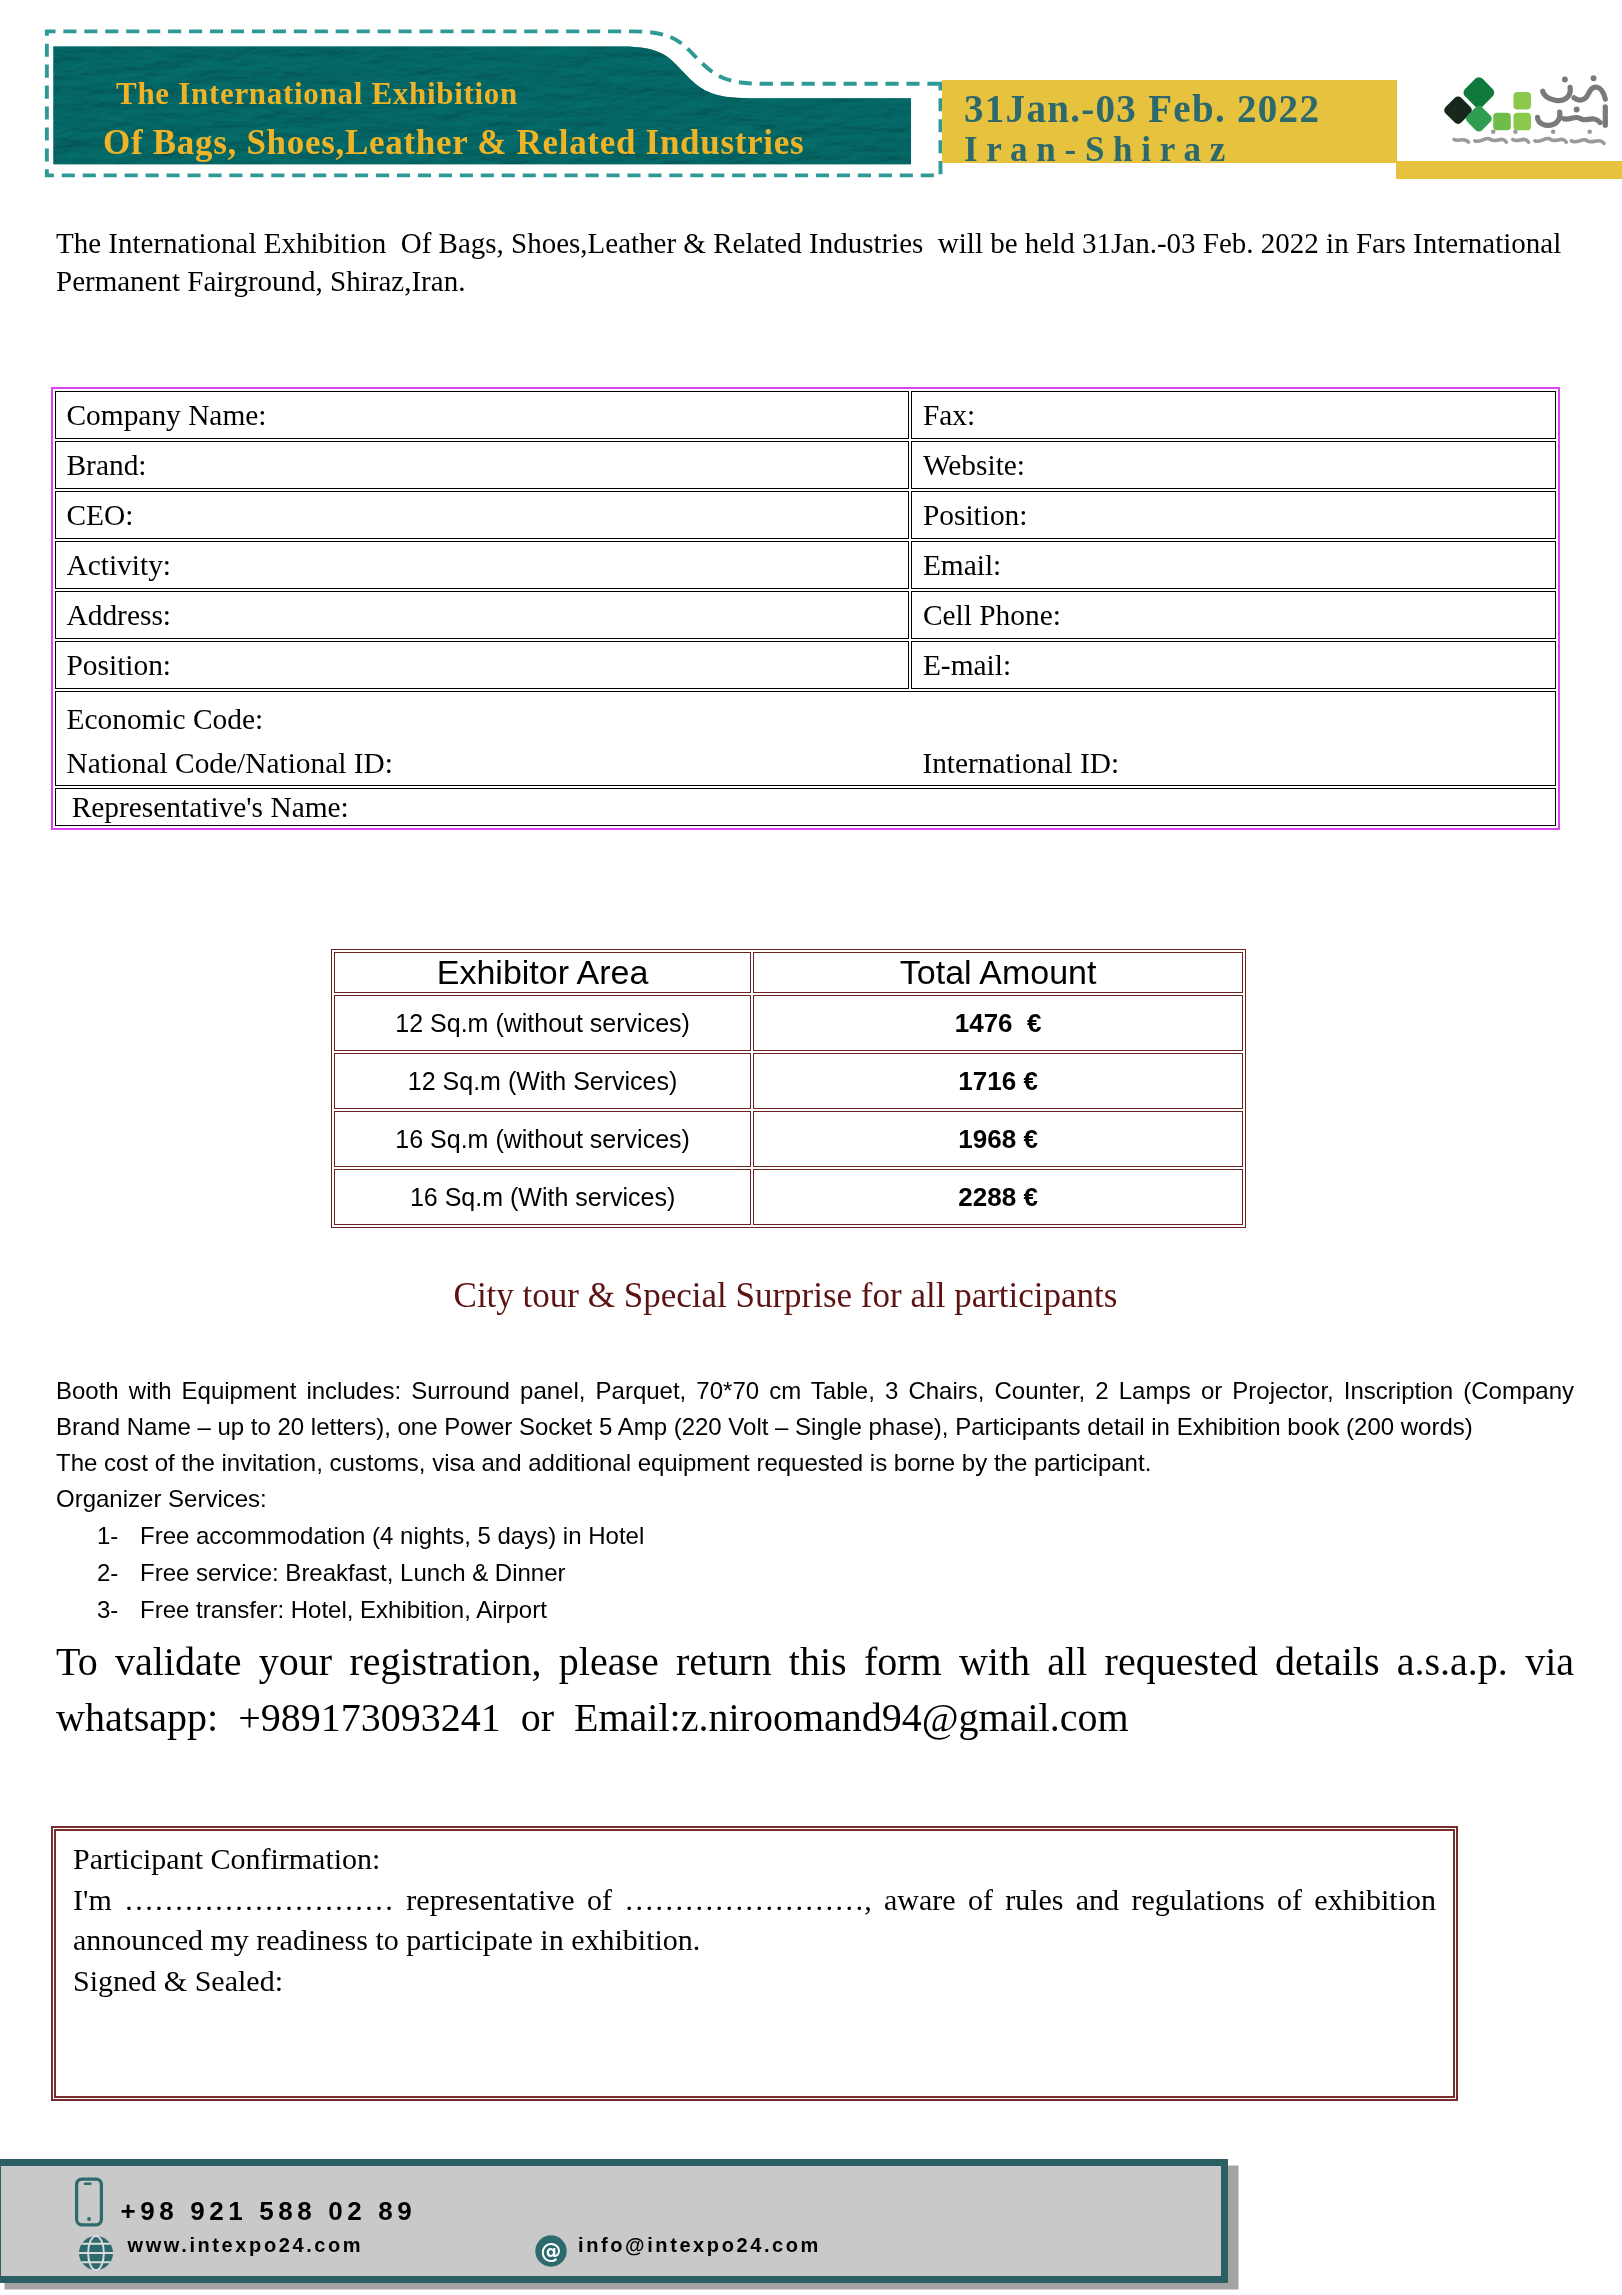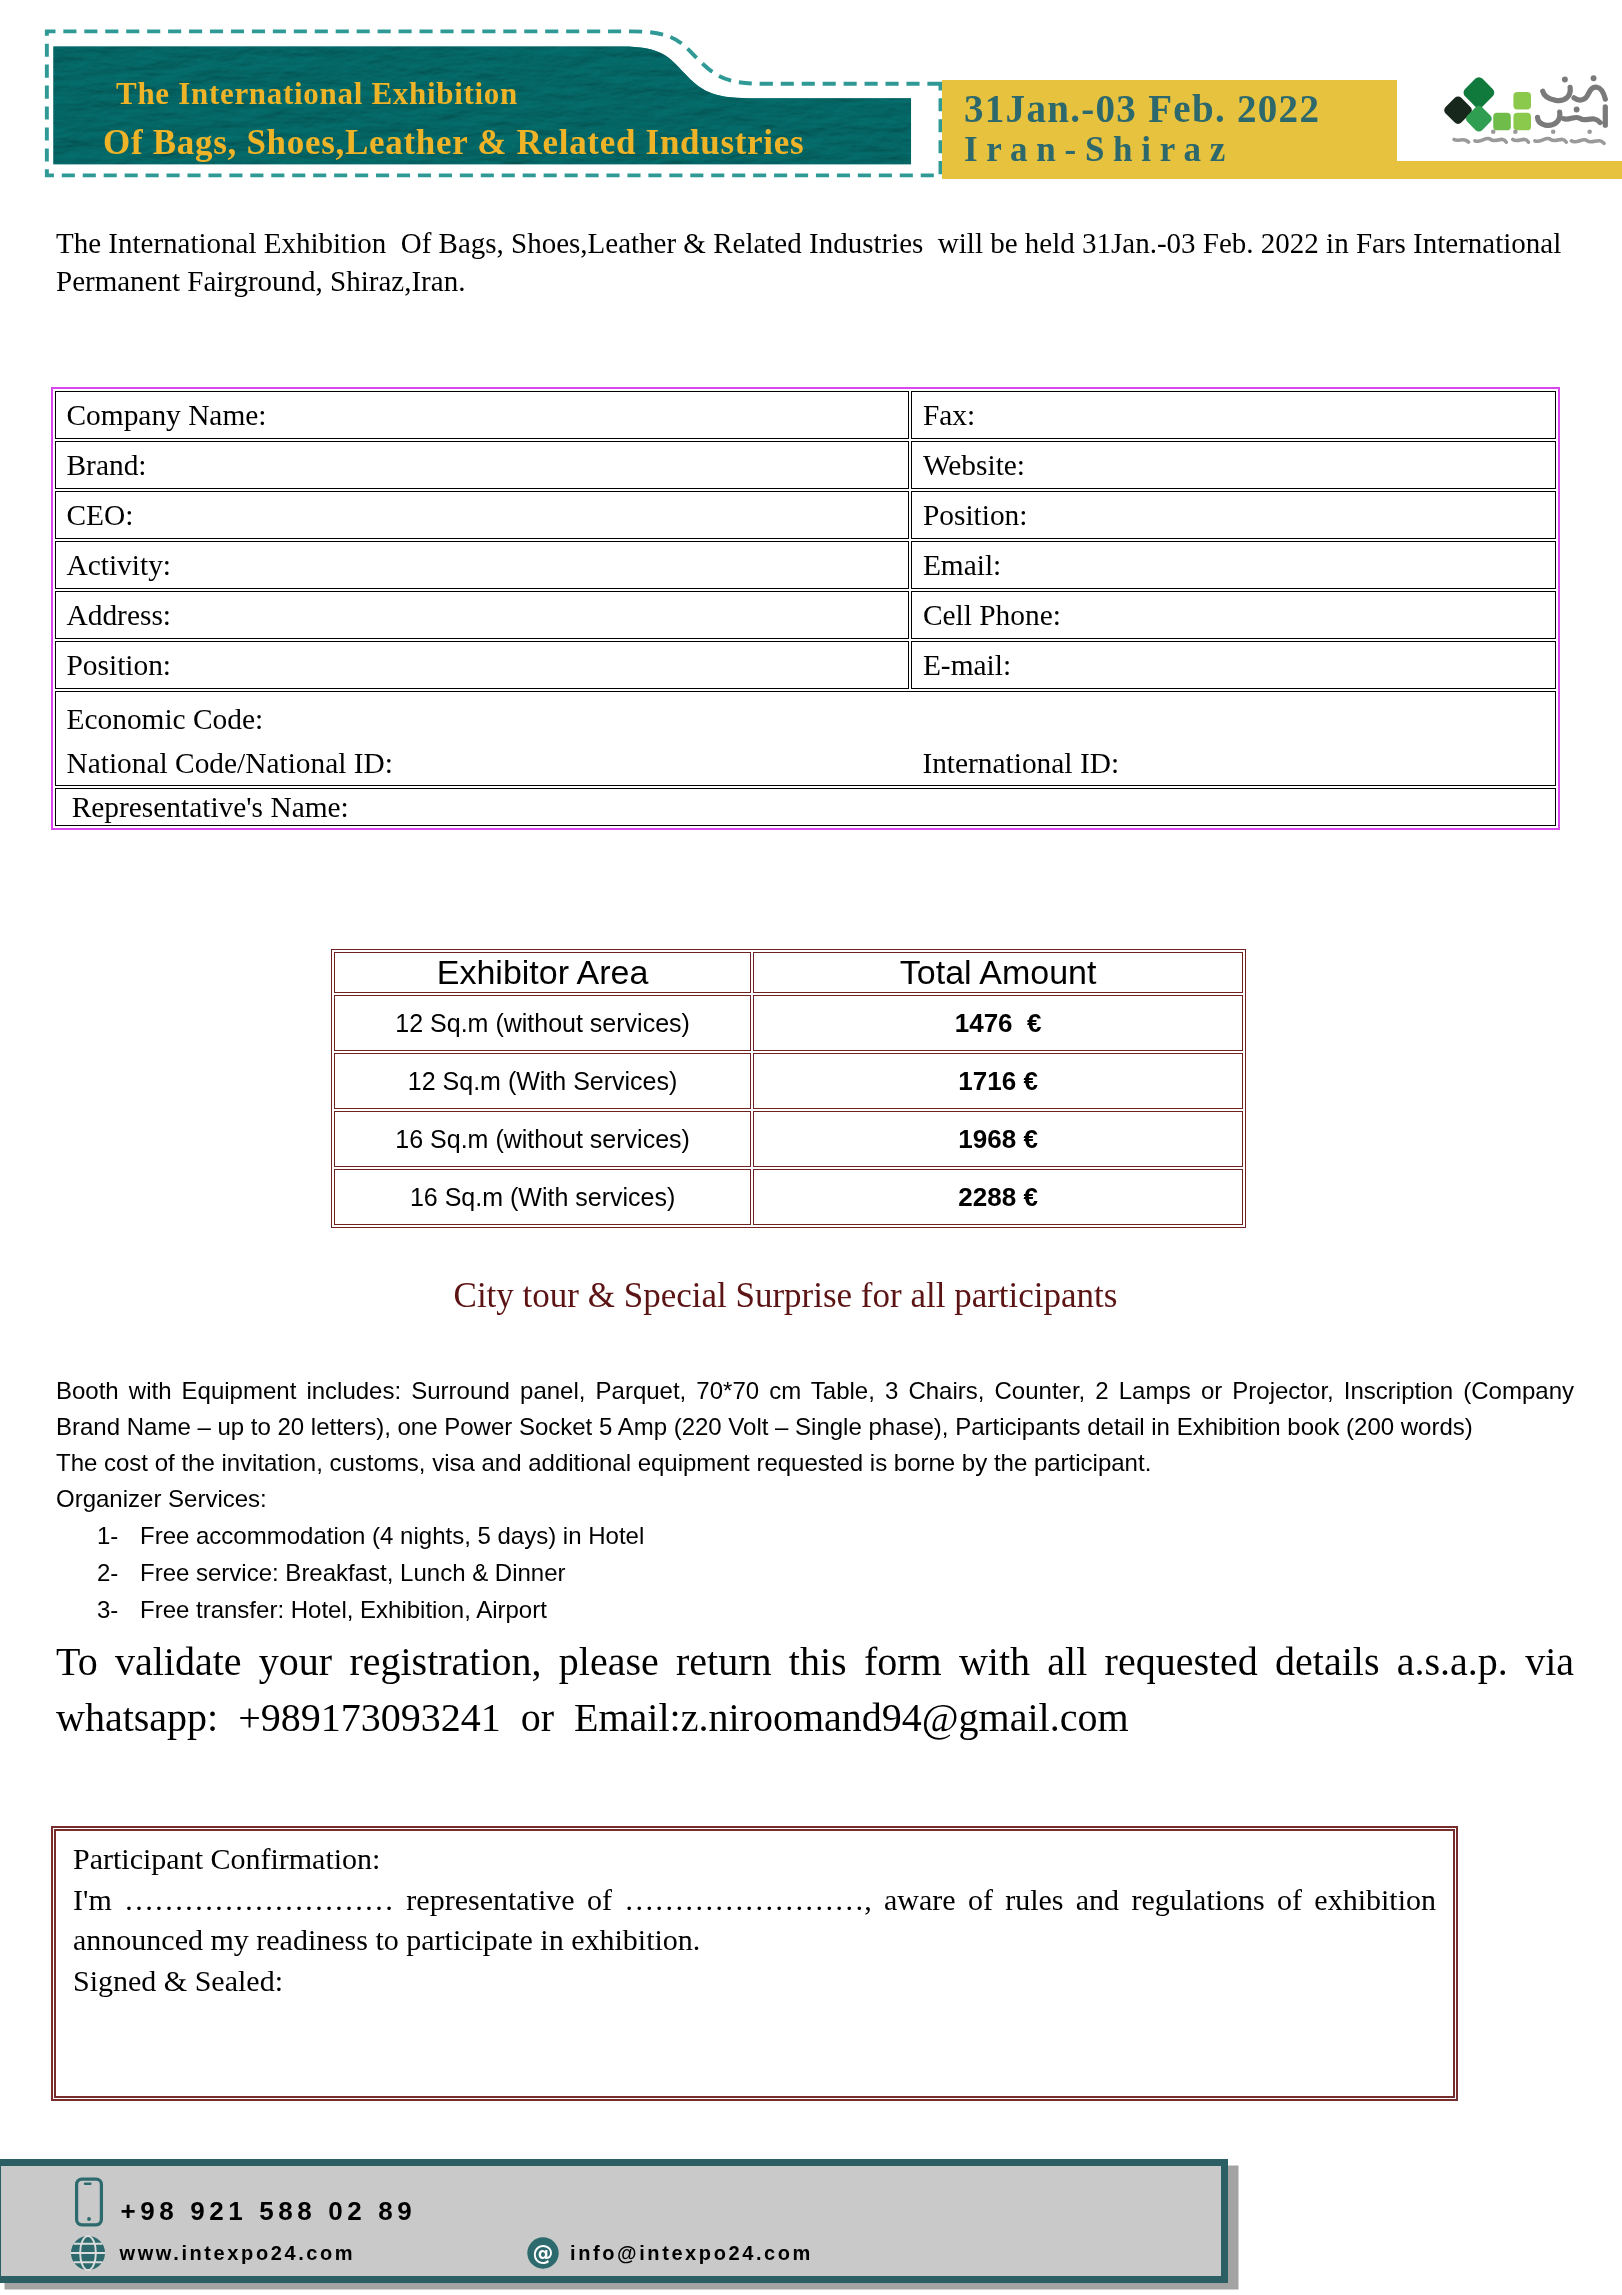--- a/index.html
+++ b/index.html
@@ -14,21 +14,21 @@
 
   
   .banner-svg{position:absolute;left:39px;top:13px;}
   .banner-dash{fill:none;stroke:var(--teal-dash);stroke-width:6;stroke-dasharray:20 12;}
   .banner-base{fill:var(--banner-teal);}
   .banner-title{position:absolute;color:var(--banner-gold);font-weight:bold;letter-spacing:0.7px;
     font-family:"Liberation Serif",serif;white-space:nowrap;}
   .banner-line1{left:116px;top:76px;font-size:31px;}
   .banner-line2{left:103px;top:123px;font-size:35px;}
 
-  .date-box{position:absolute;left:942px;top:80px;width:455px;height:99px;background:var(--yellow);
+  .date-box{position:absolute;left:942px;top:80px;width:455px;height:83px;background:var(--yellow);
     padding:6.5px 0 0 22px;color:var(--date-teal);font-weight:bold;line-height:1.12;}
   .date-line1{font-size:39px;letter-spacing:1.3px;white-space:nowrap;}
   .date-line2{font-size:35px;white-space:nowrap;}
   .yellow-tail{position:absolute;left:1396px;top:161px;width:226px;height:18.3px;background:var(--yellow);}
   .logo-svg{position:absolute;left:1437px;top:60px;}
   .fa-stroke{fill:none;stroke:var(--logo-gray);stroke-linecap:round;stroke-linejoin:round;}
   .fa-stroke.light{stroke:#9a9a9a;}
 
   
   .intro{position:absolute;left:56px;top:225px;width:1518px;font-size:29px;line-height:1.3;white-space:pre-wrap;}
@@ -66,21 +66,21 @@
   .confirm{position:absolute;left:51px;top:1826px;width:1407px;height:275px;border:5.2px double #752d2d;
     padding:7.9px 17px;font-size:30px;line-height:1.36;}
   .confirm .body{text-align:justify;}
 
   
   .footer{position:absolute;left:-6.5px;top:2159px;width:1234px;height:124px;background:var(--footer-gray);
     border:7.2px solid var(--footer-teal);box-shadow:10.5px 6.5px 0 #a3a3a3;
     font-family:"Liberation Sans",sans-serif;font-weight:bold;}
   .f-row1{position:absolute;left:73px;top:10.5px;display:flex;align-items:flex-end;gap:17px;}
   .f-phone-num{font-size:26px;letter-spacing:4.6px;white-space:nowrap;}
-  .f-row2{position:absolute;left:68px;top:68px;display:flex;align-items:center;}
+  .f-row2{position:absolute;left:76px;top:68px;display:flex;}
   .f-web{font-size:20px;letter-spacing:2.6px;margin-left:13px;width:406px;}
   .f-mail{font-size:20px;letter-spacing:2.6px;margin-left:10.5px;}
 </style>
 </head>
 <body>
 
 <div class="page">
 
   <svg class="banner-svg" width="910" height="167" viewBox="0 0 1390 255">
     <defs>

